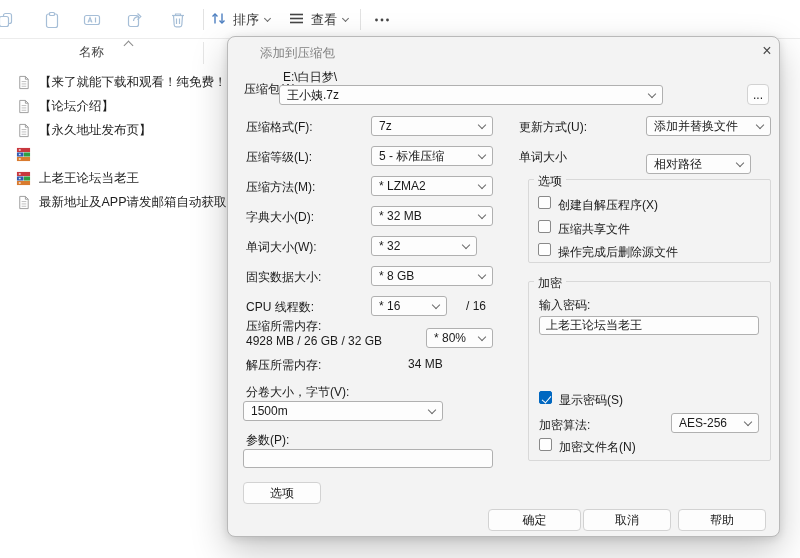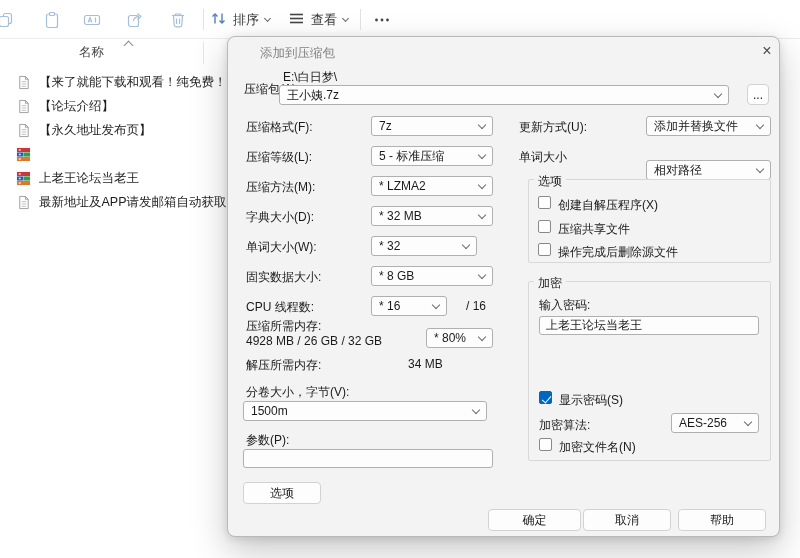--- a/index.html
+++ b/index.html
@@ -187,21 +187,21 @@
     </svg>
   <span>最新地址及APP请发邮箱自动获取！！！</span>
 </div>
 
 <div class="dialog">
   <div class="dlg-title">添加到压缩包</div>
   <div class="dlg-close">×</div>
 
   <span class="lbl" style="left:16px;top:44px">压缩包(A)</span>
   <span class="lbl" style="left:55px;top:32px">E:\白日梦\</span>
-  <div class="combo" style="left:51px;top:48px;width:450px">
+  <div class="combo" style="left:51px;top:48px;width:384px">
     <span class="tx">王小姨.7z</span>
     <span class="chev"></span>
   </div>
   <div class="btn" style="left:519px;top:47px;width:22px;height:21px">...</div>
 
   <span class="lbl" style="left:18px;top:82px">压缩格式(F):</span>
   <div class="combo" style="left:143px;top:79px;width:122px">
     <span class="tx">7z</span>
       <span class="chev"></span>
   </div>
@@ -247,38 +247,38 @@
   <span class="sub" style="left:18px;top:297px">4928 MB / 26 GB / 32 GB</span>
   <div class="combo" style="left:198px;top:291px;width:67px">
     <span class="tx">* 80%</span>
       <span class="chev"></span>
   </div>
 
   <span class="lbl" style="left:18px;top:320px">解压所需内存:</span>
   <span class="sub" style="left:180px;top:320px;width:86px;text-align:left">34 MB</span>
 
   <span class="lbl" style="left:18px;top:347px">分卷大小，字节(V):</span>
-  <div class="combo" style="left:15px;top:364px;width:244px">
+  <div class="combo" style="left:15px;top:364px;width:200px">
     <span class="tx">1500m</span>
       <span class="chev"></span>
   </div>
 
   <span class="lbl" style="left:18px;top:395px">参数(P):</span>
   <input class="tinput" style="left: 15px; top: 412px; width: 250px;" value="">
 
   <div class="btn" style="left:15px;top:445px;width:78px">选项</div>
 
   <span class="lbl" style="left:291px;top:82px">更新方式(U):</span>
   <div class="combo" style="left:418px;top:79px;width:125px">
     <span class="tx">添加并替换文件</span>
       <span class="chev"></span>
   </div>
 
   <span class="lbl" style="left:291px;top:112px">单词大小</span>
-  <div class="combo" style="left:418px;top:123px;width:125px">
+  <div class="combo" style="left:418px;top:117px;width:105px">
     <span class="tx">相对路径</span>
       <span class="chev"></span>
   </div>
 
   <div class="group" style="left:300px;top:142px;width:243px;height:84px"></div>
   <span class="gtitle" style="left:306px;top:136px">选项</span>
   <span class="cb" style="left:310px;top:159px"></span>
   <span class="lbl" style="left:330px;top:160px">创建自解压程序(X)</span>
   <span class="cb" style="left:310px;top:183px"></span>
   <span class="lbl" style="left:330px;top:184px">压缩共享文件</span>

